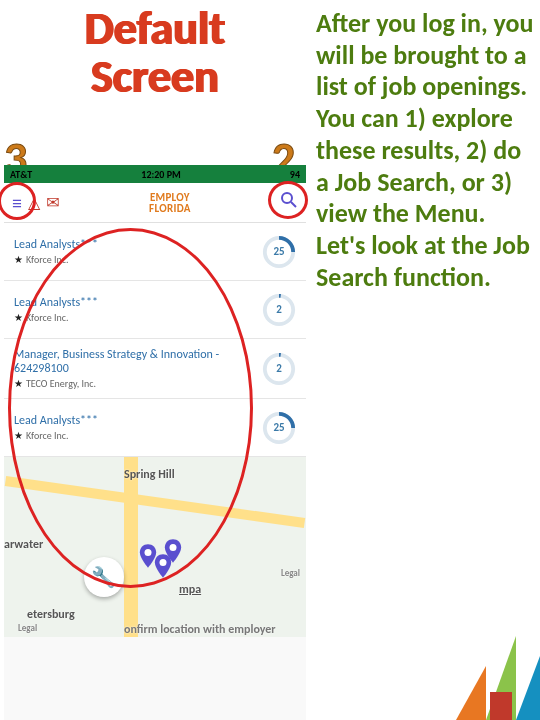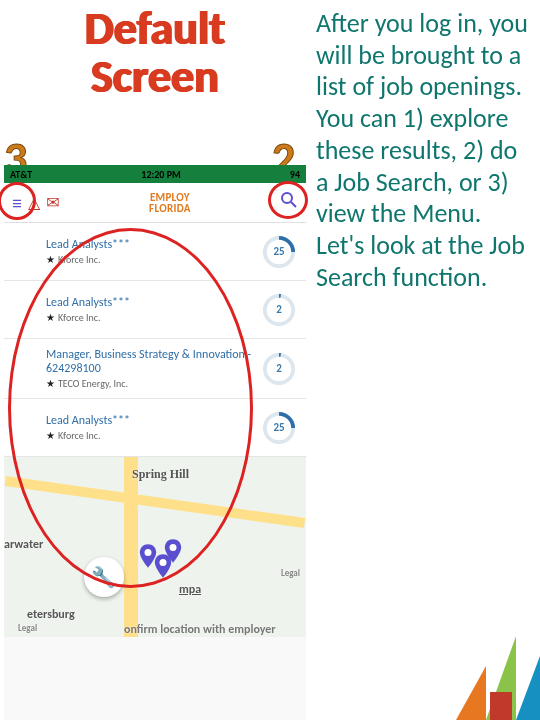--- a/index.html
+++ b/index.html
@@ -94,21 +94,21 @@
   .search-icon { color: #5a4fcf; font-size: 18px; }
   .job-row {
     background: #fff;
     border-bottom: 1px solid #e5e5e5;
     padding: 8px 10px 8px 10px;
     display: flex;
     align-items: center;
     justify-content: space-between;
     min-height: 58px;
   }
-  .job-txt { flex: 1; padding-right: 8px; margin-left: 32px; }
+  .job-txt { flex: 1; padding-right: 8px; }
   .job-title { color: #2f6fa8; font-size: 12px; font-weight: 400; }
   .job-sub { color: #666; font-size: 10px; margin-top: 2px; }
   .star { color: #222; margin-right: 3px; }
   .donut {
     width: 34px; height: 34px; border-radius: 50%;
     position: relative;
     display: flex; align-items: center; justify-content: center;
     font-size: 11px; color: #3b7aa8; font-weight: 700;
   }
   .donut svg { position: absolute; inset: 0; }
@@ -135,21 +135,22 @@
   }
   .rc-menu { left: -2px; top: 182px; width: 38px; height: 38px; }
   .rc-search { left: 268px; top: 181px; width: 40px; height: 38px; }
   .rc-list {
     left: 8px; top: 228px; width: 245px; height: 360px;
     border-radius: 50% / 50%;
   }
   .body-text {
     font-size: 26px;
     line-height: 1.22;
-    color: #0f766e;
+    color: #4d7c0f;
+    font-weight: bold;
   }
   .logo-mark {
     position: absolute;
     right: 0;
     bottom: 0;
     width: 110px;
     height: 90px;
   }
   .tri { position:absolute; width:0; height:0; }
 </style>
@@ -244,21 +245,21 @@
                 <circle cx="18" cy="18" r="15" fill="none" stroke="#2f6fa8" stroke-width="4" stroke-dasharray="23.5 94" transform="rotate(-90 18 18)"></circle>
               </svg>
               <span>25</span>
             </div>
           </div>
         </div>
 
       <div class="map-area">
         <div class="road" style="left:0;top:40px;width:100%;height:10px;transform:rotate(8deg);"></div>
         <div class="road" style="left:120px;top:0;width:14px;height:100%;"></div>
-        <div class="city" style="left:128px;top:10px;font-family:Liberation Serif, serif;">Spring Hill</div>
+        <div class="city" style="left:120px;top:10px;">Spring Hill</div>
         <div class="city" style="left:0;top:80px;">arwater</div>
         <div class="city" style="left:0;top:150px;margin-left:23px;">etersburg</div>
         <div class="city" style="left:175px;top:125px;text-decoration:underline;">mpa</div>
         <div class="city" style="left:14px;top:165px;font-size:9px;color:#888;">Legal</div>
         <div class="city" style="right:6px;top:110px;font-size:9px;color:#888;">Legal</div>
         <div class="city" style="left:120px;top:165px;font-size:12px;color:#777;">onfirm location with employer</div>
         <div class="wrench-btn" style="left:80px;top:100px;">🔧</div>
         <svg class="pin" style="left:130px;top:85px;" viewBox="0 0 24 24">
             <path d="M12 2C8 2 5 5 5 9c0 5 7 13 7 13s7-8 7-13c0-4-3-7-7-7z" fill="#5a4fcf"></path>
             <circle cx="12" cy="9" r="3" fill="#fff"></circle>

